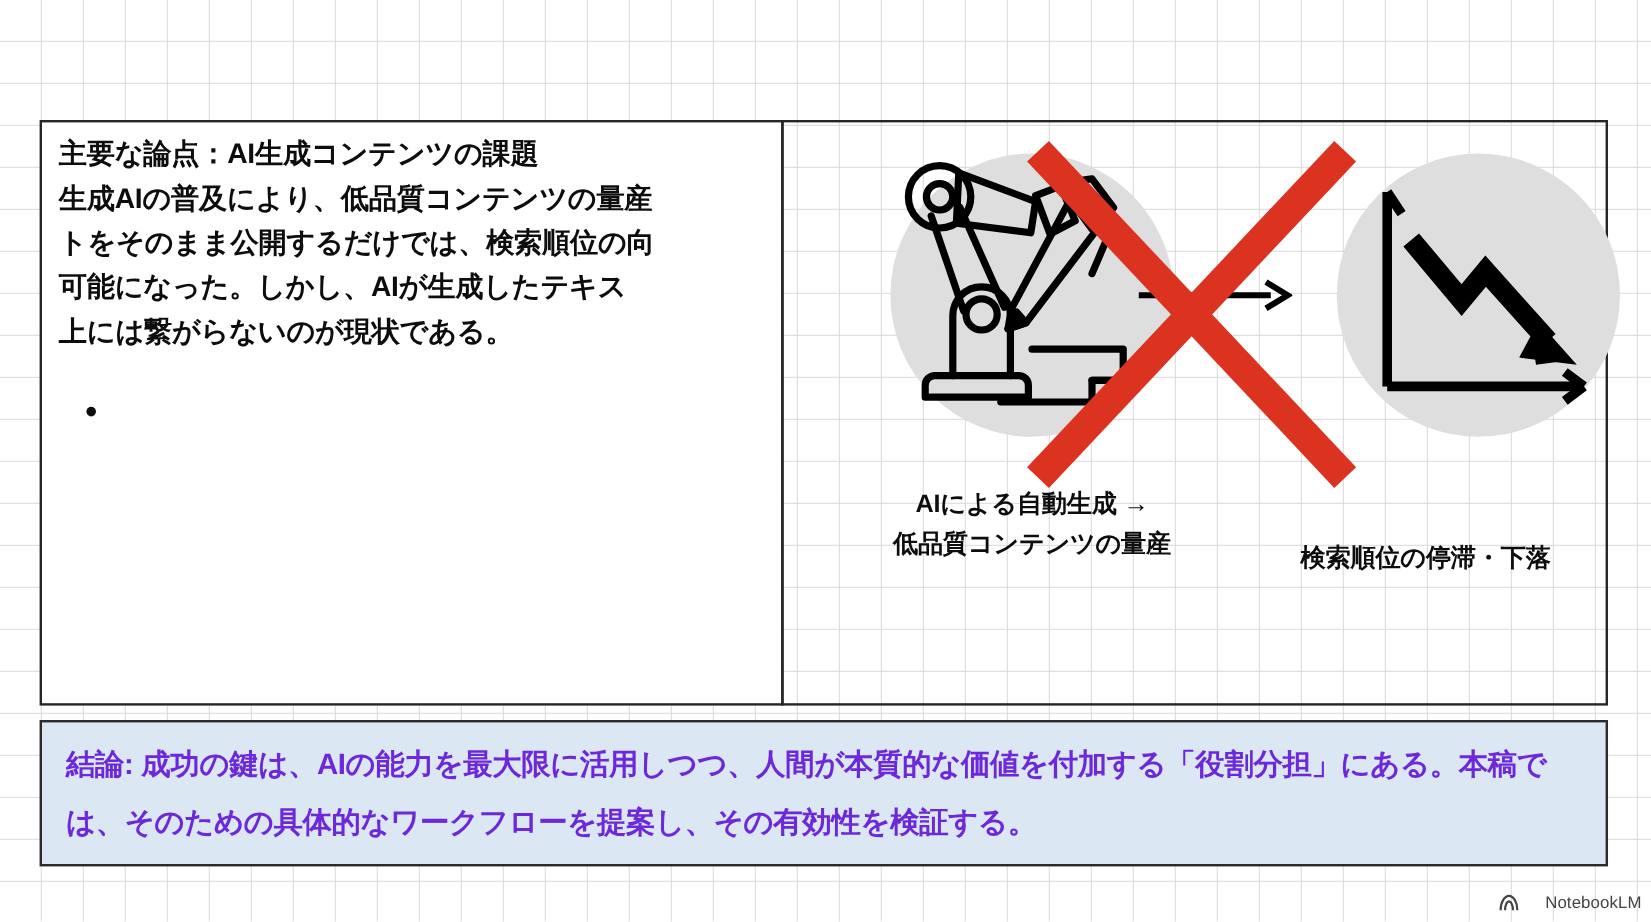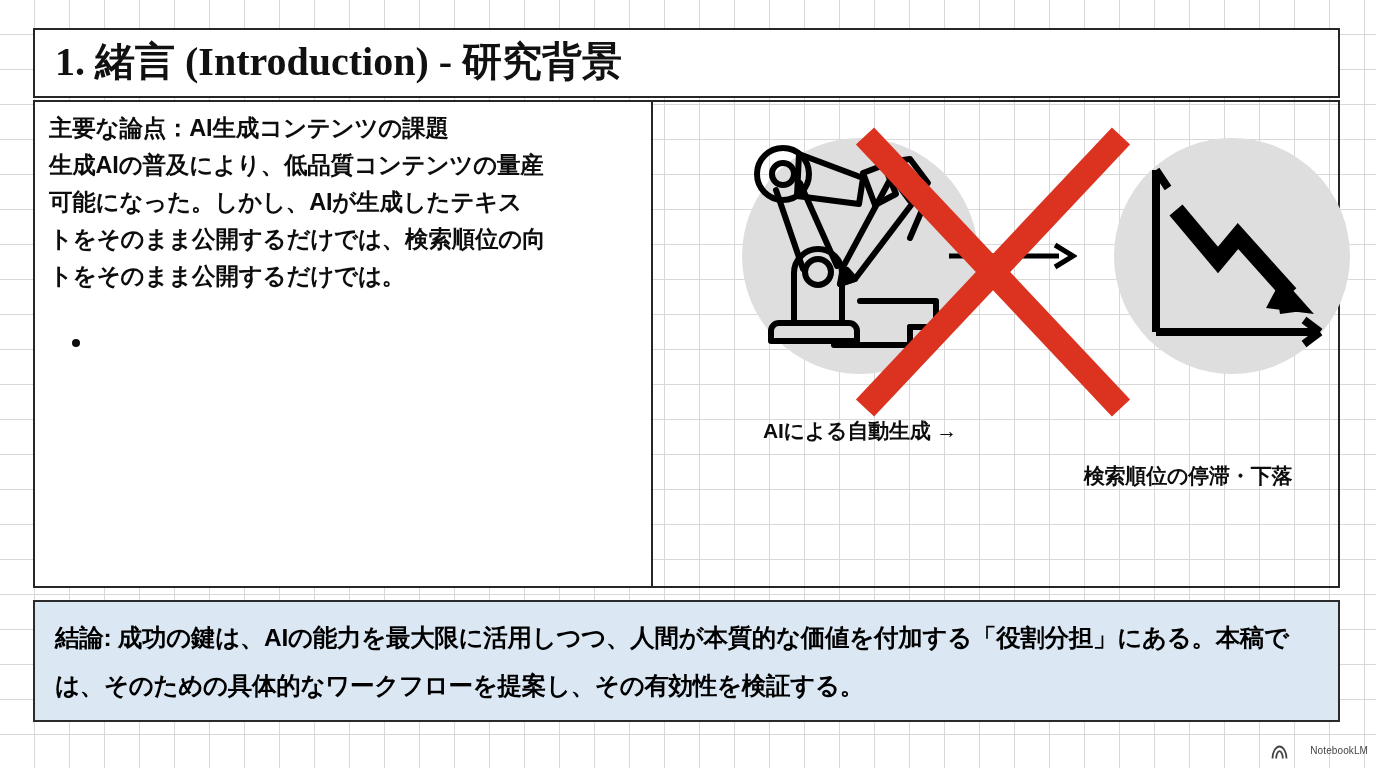--- a/index.html
+++ b/index.html
@@ -120,21 +120,21 @@
     width: 8px;
     height: 8px;
     background: #0d0d0d;
     border-radius: 50%;
   }
 
   
   #diagram {
     position: absolute;
     left: 0;
-    top: 14px;
+    top: 4px;
     width: 689px;
     height: 488px;
   }
   .icon-circle {
     position: absolute;
     width: 236px;
     height: 236px;
     border-radius: 50%;
     background: #dedede;
   }
@@ -188,55 +188,53 @@
     box-sizing: border-box;
   }
   #conclusion-text {
     position: absolute;
     left: 20px;
     top: 12px;
     width: 1268px;
     font-size: 24.5px;
     font-weight: 700;
     line-height: 48px;
-    color: #000000;
+    color: #6d28d9;
     letter-spacing: -0.3px;
   }
 
   
   #watermark {
     position: absolute;
     right: 8px;
     bottom: 8px;
     display: flex;
+    align-items: center;
     gap: 22px;
     color: #444444;
-    font-size: 10px;
+    font-size: 14px;
     letter-spacing: 0.1px;
   }
   #watermark svg { display: block; }
 </style>
 </head>
 <body>
 
 <div id="slide">
 
-  <div id="title-bar">
-    <div id="title-text">1. 緒言 (Introduction) - 研究背景</div>
-  </div>
 
   <div id="body-area">
 
     <div id="left-panel">
       <div class="text-body">
         <p class="para">主要な論点：AI生成コンテンツの課題</p>
         <p class="para">生成AIの普及により、低品質コンテンツの量産</p>
+        <p class="para">トをそのまま公開するだけでは、検索順位の向</p>
         <p class="para">可能になった。しかし、AIが生成したテキス</p>
-        <p class="para">トをそのまま公開するだけでは、検索順位の向</p>
-        <p class="para">トをそのまま公開するだけでは。</p>
+        <p class="para">上には繋がらないのが現状である。</p>
         <div class="para-gap"></div>
         <ul class="bullet-list">
           <li class="bullet-item">
             <span class="bullet-dot"></span>
           </li>
         </ul>
       </div>
     </div>
 
     <div id="right-panel">
@@ -299,20 +297,21 @@
 
         <svg id="red-cross" viewBox="0 0 288 296">
           <g stroke="#DC3320" stroke-width="25" stroke-linecap="butt">
             <path d="M16 12 L272 284"></path>
             <path d="M272 12 L16 284"></path>
           </g>
         </svg>
 
         <div class="caption" id="caption-left">
           <div>AIによる自動生成 →</div>
+          <div>低品質コンテンツの量産</div>
         </div>
         <div class="caption" id="caption-right">検索順位の停滞・下落</div>
       </div>
     </div>
   </div>
 
   <div id="conclusion-box">
     <div id="conclusion-text">結論: 成功の鍵は、AIの能力を最大限に活用しつつ、人間が本質的な価値を付加する「役割分担」にある。本稿では、そのための具体的なワークフローを提案し、その有効性を検証する。</div>
   </div>
 

